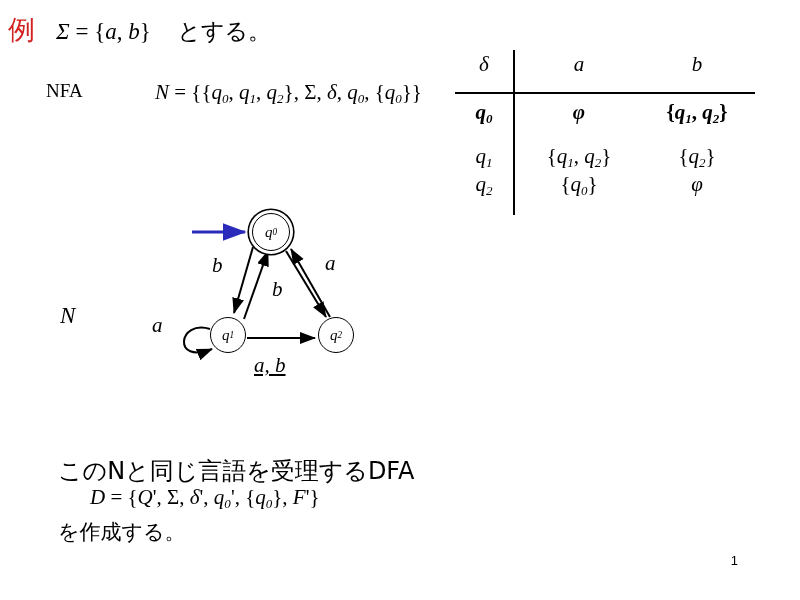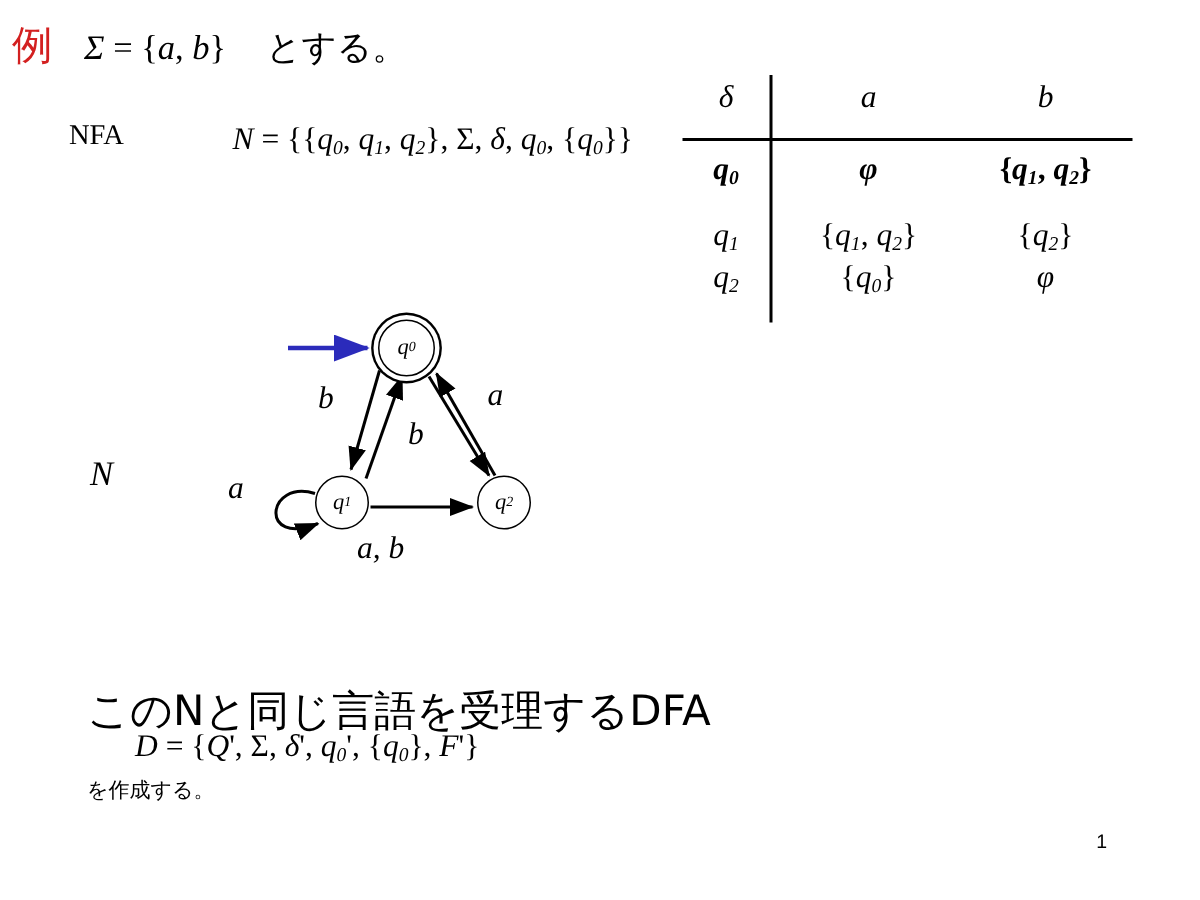--- a/index.html
+++ b/index.html
@@ -84,25 +84,25 @@
     box-shadow:0 0 0 3px #fff, 0 0 0 4.6px #000;
   }
   #state-q1{ left:170px; top:112px; width:36px; height:36px; }
   #state-q2{ left:278px; top:112px; width:36px; height:36px; }
 
   .edgelbl{ position:absolute; font-size:21px; font-style:italic; }
   #lbl-b-left   { left:172px; top:48px; }
   #lbl-a-right  { left:285px; top:46px; }
   #lbl-b-mid    { left:232px; top:72px; }
   #lbl-a-self   { left:112px; top:108px; }
-  #lbl-ab-bottom{ left:198px; top:148px; }
+  #lbl-ab-bottom{ left:214px; top:148px;text-decoration:underline; }
 
-  #footer-text1{ left:58px; top:455px; font-size:28px; font-family:"DejaVu Sans", sans-serif;}
+  #footer-text1{ left:58px; top:455px; font-size:24px; font-family:"DejaVu Sans", sans-serif;}
   #footer-text2{ left:62px; top:485px; font-size:21px;margin-left:28px; }
-  #footer-text3{ left:58px; top:518px; font-size:14px; font-family:Liberation Mono, monospace;}
+  #footer-text3{ left:58px; top:518px; font-size:21px; font-family:Liberation Mono, monospace;}
   #page-number{ right:62px; bottom:32px; font-size:13px; font-family:"Liberation Sans", sans-serif;}
 </style>
 </head>
 <body>
 
 <div class="abs" id="title-kanji">例</div>
 
 <div class="abs" id="sigma-def">
   <span class="it">Σ</span> = {<span class="it">a</span>, <span class="it">b</span>} <span class="sans">とする。</span>
 </div>

